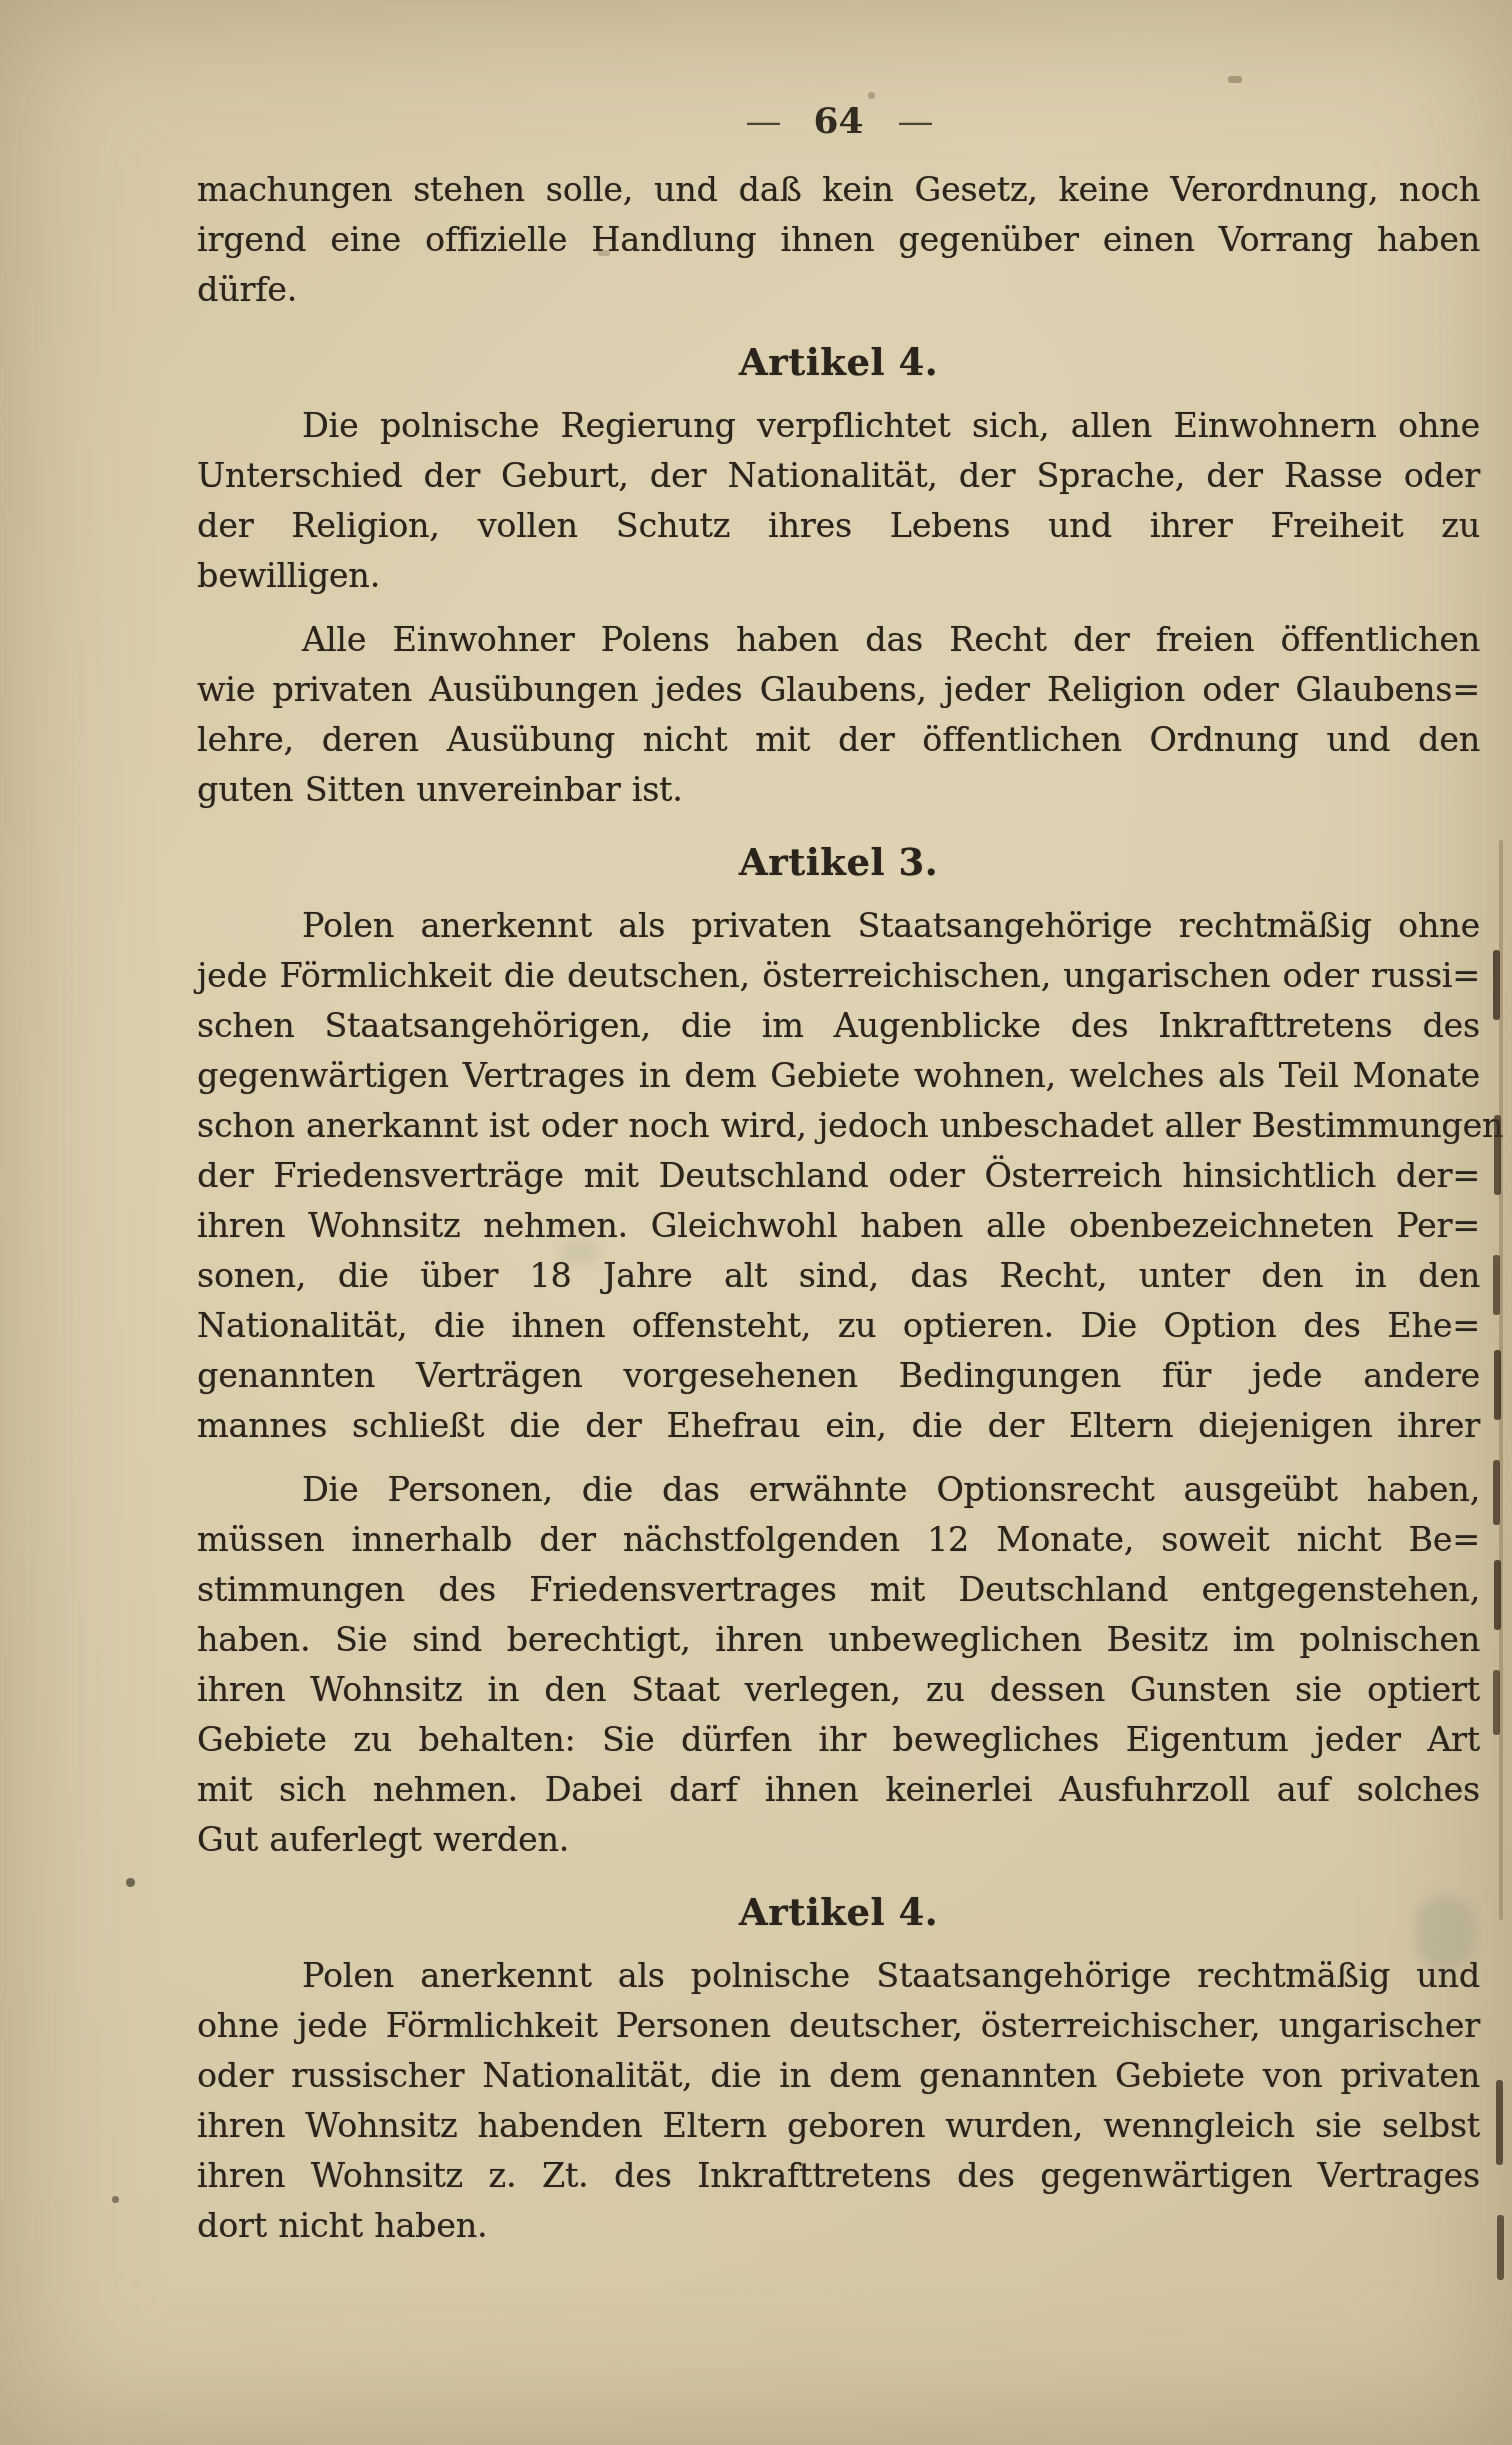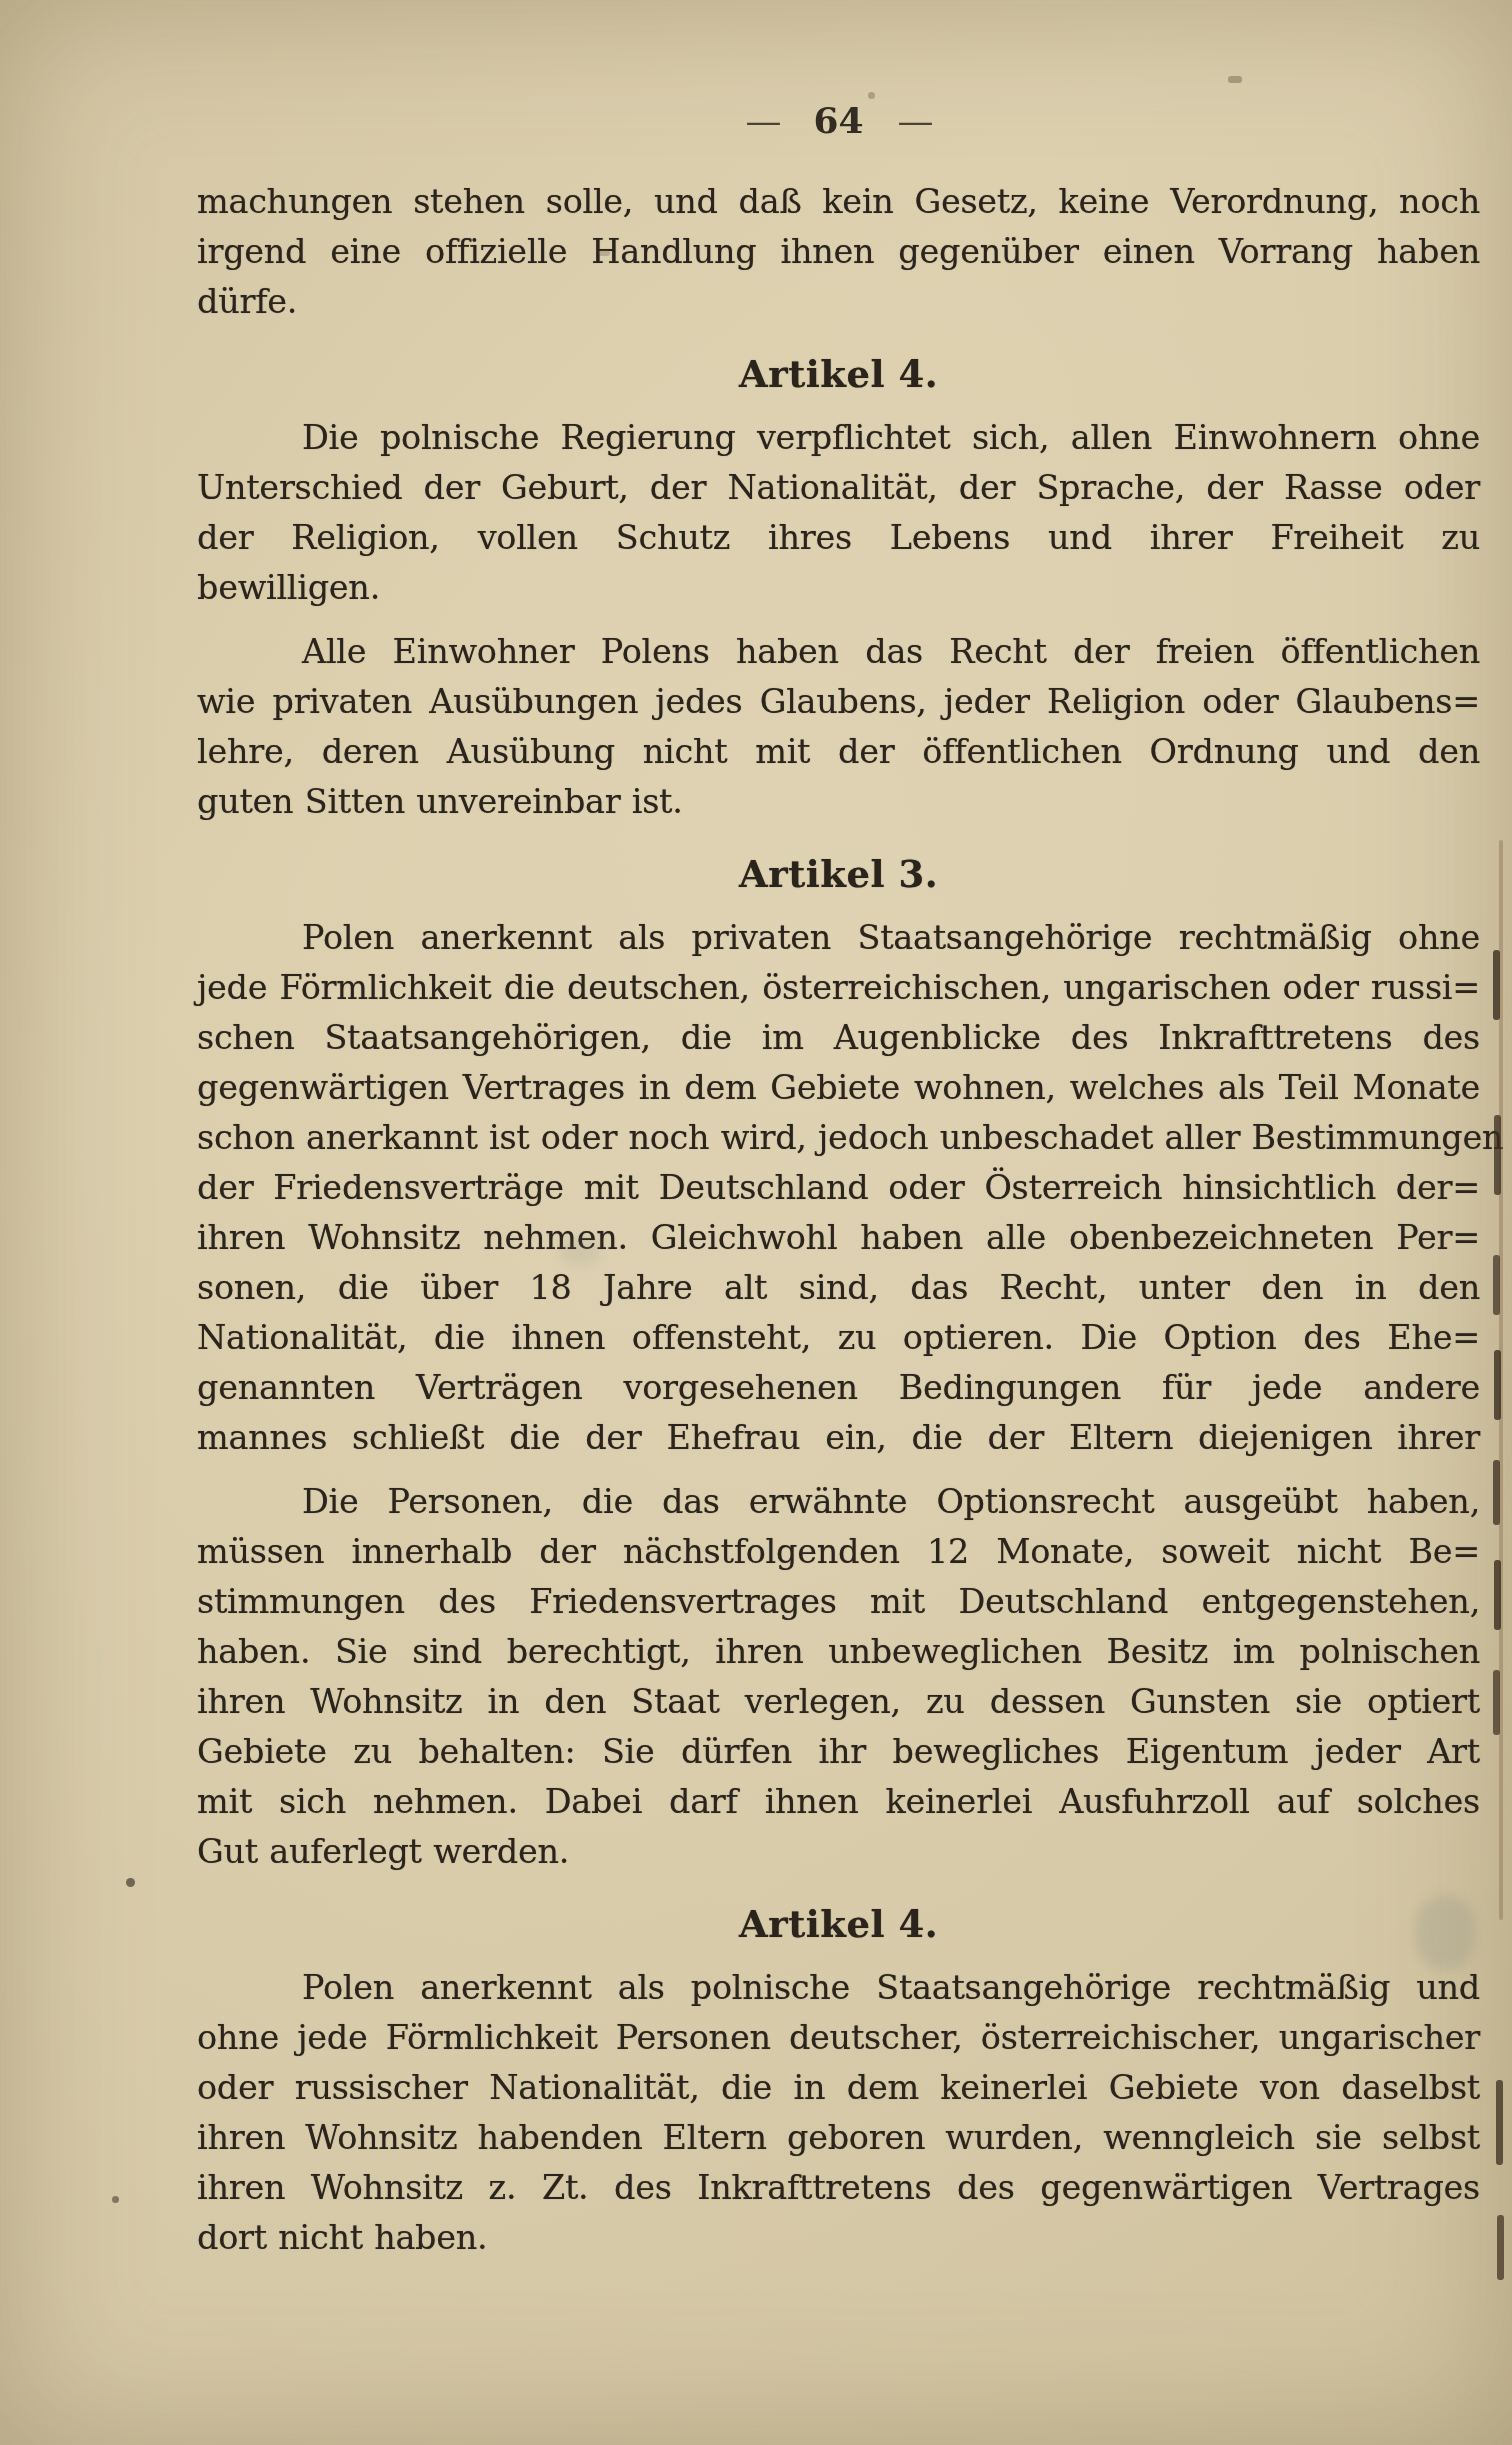--- a/index.html
+++ b/index.html
@@ -22,21 +22,21 @@
     height:50px;
     display:flex;
     align-items:center;
     justify-content:center;
     font-size:36px;
     color:#332c22;
   }
   .header-row .dash{letter-spacing:-2px; opacity:0.85;}
   .header-row .page-num{margin:0 34px; font-weight:bold;}
   .text-column{
-    margin-top:32px;
+    margin-top:20px;
     margin-left:197px;
     width:1283px;
   }
   .paragraph{margin:14px 0 0 0;}
   .paragraph:first-child{margin-top:0;}
   .text-line{
     font-size:33.5px;
     line-height:50px;
     height:50px;
     text-align:justify;
@@ -111,21 +111,21 @@
         <div class="text-line">haben.  Sie sind berechtigt, ihren unbeweglichen Besitz im polnischen</div>
         <div class="text-line">ihren Wohnsitz in den Staat verlegen, zu dessen Gunsten sie optiert</div>
         <div class="text-line">Gebiete zu behalten:  Sie dürfen ihr bewegliches Eigentum jeder Art</div>
         <div class="text-line">mit sich nehmen.  Dabei darf ihnen keinerlei Ausfuhrzoll auf solches</div>
         <div class="text-line last-line">Gut auferlegt werden.</div>
       </div>
       <div class="article-heading">Artikel 4.</div>
       <div class="paragraph">
         <div class="text-line first-indent">Polen anerkennt als polnische Staatsangehörige rechtmäßig und</div>
         <div class="text-line">ohne jede Förmlichkeit Personen deutscher, österreichischer, ungarischer</div>
-        <div class="text-line">oder russischer Nationalität, die in dem keinerlei Gebiete von daselbst</div>
+        <div class="text-line">oder russischer Nationalität, die in dem genannten Gebiete von privaten</div>
         <div class="text-line">ihren Wohnsitz habenden Eltern geboren wurden, wenngleich sie selbst</div>
         <div class="text-line">ihren Wohnsitz z. Zt. des Inkrafttretens des gegenwärtigen Vertrages</div>
         <div class="text-line last-line">dort nicht haben.</div>
       </div>
     </div>
 
   <div id="artifact-root">
       <div class="artifact" style="left: 1499px; top: 840px; width: 4px; height: 1080px; background: rgb(122, 95, 63); opacity: 0.35; border-radius: 2px;"></div>
       <div class="artifact" style="left: 1493px; top: 950px; width: 7px; height: 70px; background: rgb(58, 46, 31); opacity: 0.8; border-radius: 3px;"></div>
       <div class="artifact" style="left: 1494px; top: 1115px; width: 7px; height: 80px; background: rgb(58, 46, 31); opacity: 0.75; border-radius: 3px;"></div>

